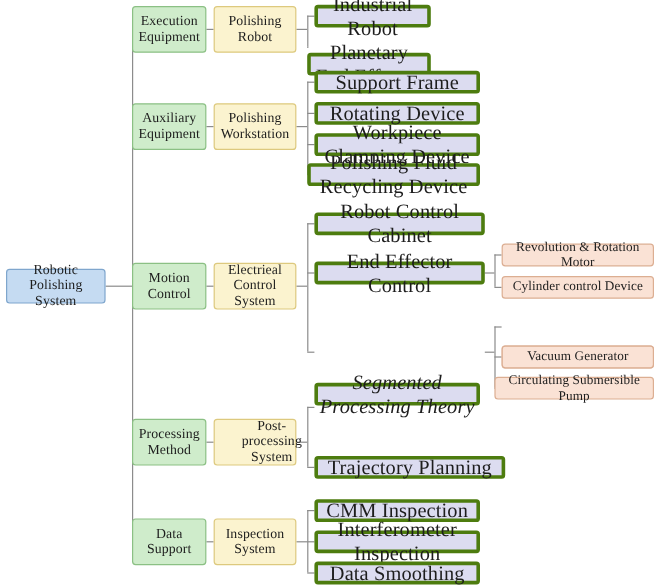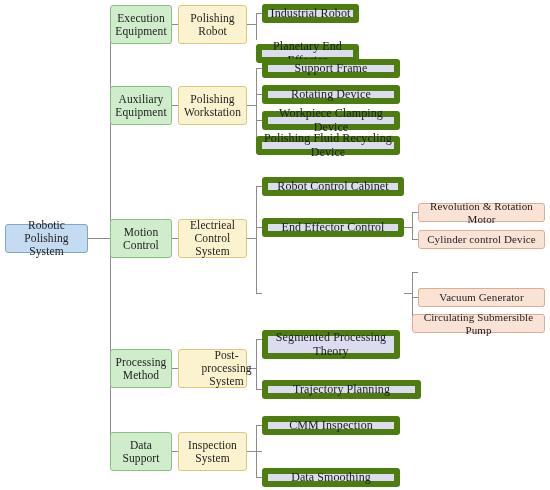--- a/index.html
+++ b/index.html
@@ -33,22 +33,22 @@
     border:1px solid #8bc084;
     font-size:11.5px;
   }
   .lvl2{
     background:#fbf3cf;
     border:1px solid #ddc97e;
     font-size:11.5px;
   }
   .lvl3{
     background:#dcdcf0;
-    border:6px solid #4d7c0f;
-    font-size:12px;
+    border:3px solid #4d7c0f;
+    font-size:17px;
   }
   .lvl4{
     background:#fae2d5;
     border:1px solid #dcae92;
     font-size:11px;
   }
   .edge{
     position:absolute;
     background:#8c8c8c;
   }
@@ -152,19 +152,20 @@
   <div class="node lvl3" style="left:262px;top:177px;width:142px;height:19px;">Robot Control Cabinet</div>
   <div class="node lvl3" style="left:262px;top:218px;width:142px;height:19px;">End Effector Control</div>
 
   <div class="node lvl4" style="left:418px;top:203px;width:127px;height:19px;">Revolution &amp; Rotation Motor</div>
   <div class="node lvl4" style="left:418px;top:230px;width:127px;height:19px;">Cylinder control Device</div>
 
   <div class="node lvl4" style="left:418px;top:263px;width:127px;height:19px;margin-top:25px;">Rotating Platform</div>
   <div class="node lvl4" style="left:418px;top:288px;width:127px;height:19px;">Vacuum Generator</div>
   <div class="node lvl4" style="left:412px;top:314px;width:133px;height:19px;">Circulating Submersible Pump</div>
 
-  <div class="node lvl3" style="left:262px;top:330px;width:138px;height:29px;">Segmented Processing Theory</div>
+  <div class="node lvl3" style="left:262px;top:319px;width:138px;height:19px;font-style:italic;">Segmented Processing Theory</div>
   <div class="node lvl3" style="left:262px;top:380px;width:159px;height:19px;">Trajectory Planning</div>
 
   <div class="node lvl3" style="left:262px;top:416px;width:138px;height:19px;">CMM Inspection</div>
+  <div class="node lvl3" style="left:262px;top:442px;width:138px;height:19px;">Interferometer Inspection</div>
   <div class="node lvl3" style="left:262px;top:468px;width:138px;height:19px;">Data Smoothing</div>
 
 </div>
 
 </body></html>

